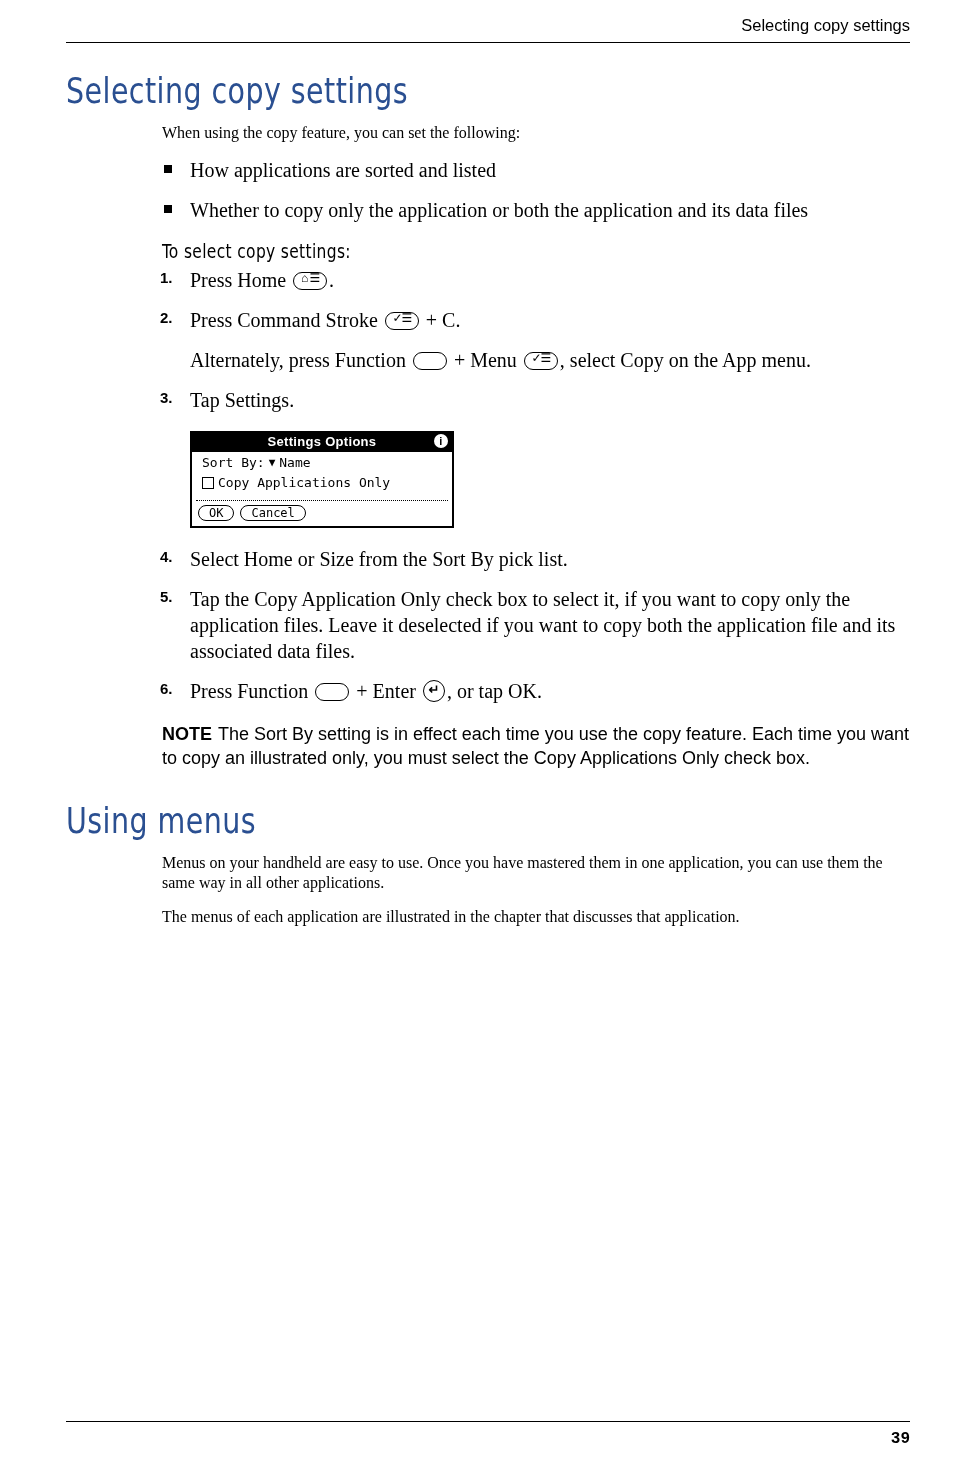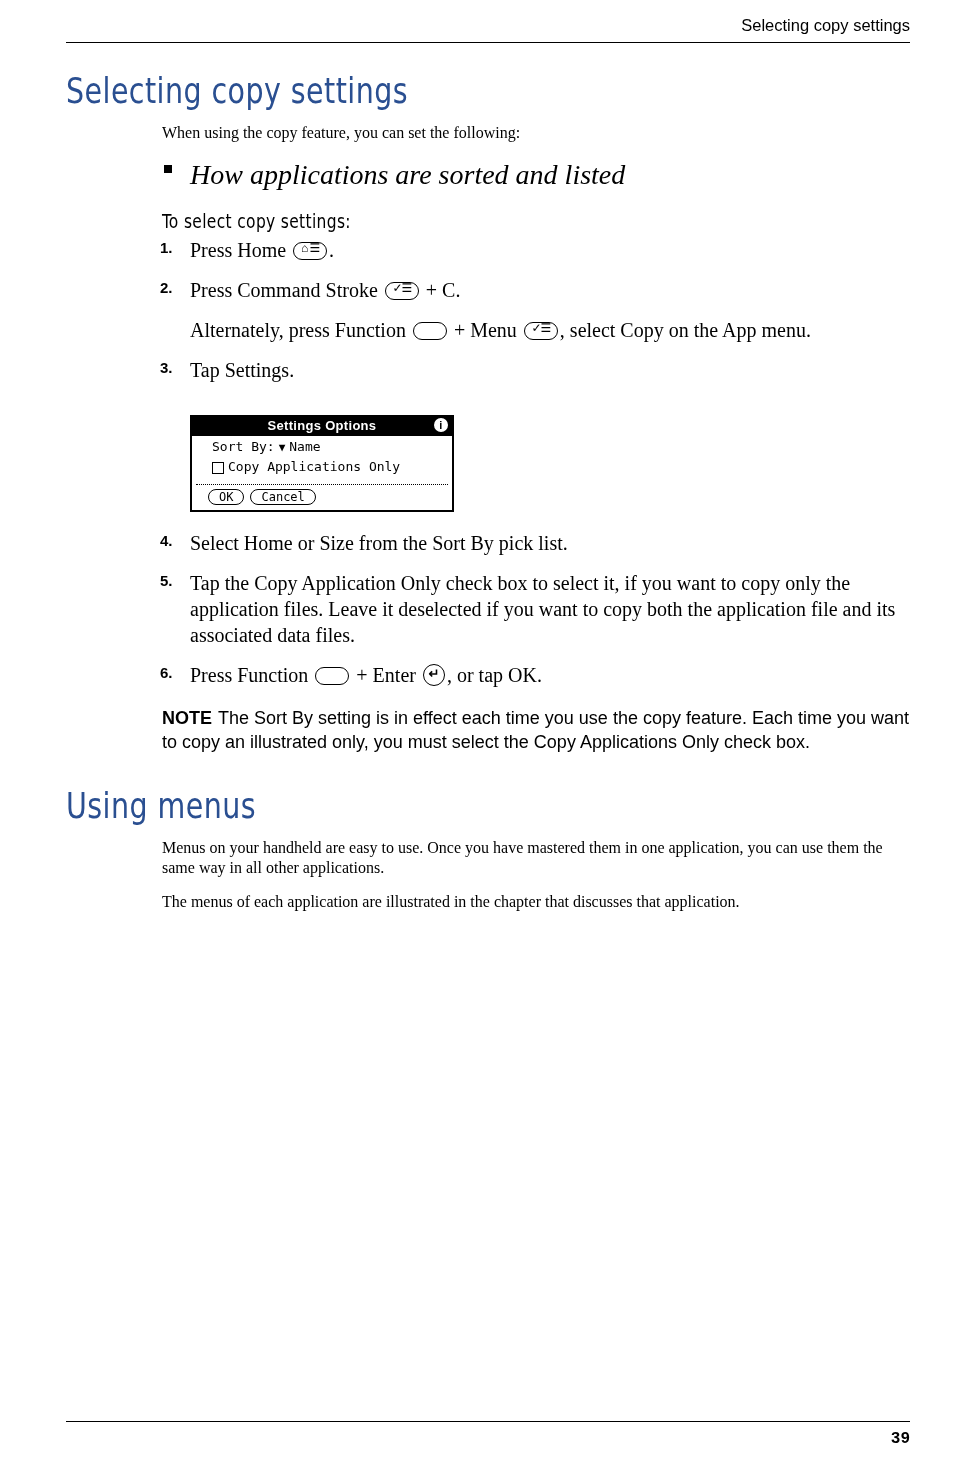--- a/index.html
+++ b/index.html
@@ -82,25 +82,24 @@
     margin: 6px 0 14px 0;
   }
 
   ul.square {
     list-style: none;
     padding: 0;
     margin: 0 0 8px 0;
   }
   ul.square > li {
     position: relative;
-    font-size: 28px;
+    font-size: 20px;
     line-height: 1.3;
     padding-left: 28px;
     margin-bottom: 14px;
-    font-style: italic;
   }
   ul.square > li::before {
     content: "";
     position: absolute;
     left: 2px;
     top: 8px;
     width: 8px;
     height: 8px;
     background: #000;
   }
@@ -225,21 +224,21 @@
     height: 14px;
     border-radius: 50%;
     background: #fff;
     color: #000;
     font-weight: 900;
     font-size: 11px;
     text-align: center;
     line-height: 14px;
   }
   .palm-dialog .row {
-    padding: 3px 6px 0 20px;
+    padding: 3px 6px 0 10px;
     display: flex;
     align-items: center;
     gap: 4px;
   }
   .palm-dialog .row.checkbox {
     padding-bottom: 8px;
     text-align: right;
   }
   .palm-dialog .dropdown-arrow {
     font-size: 11px;
@@ -249,21 +248,21 @@
     width: 12px;
     height: 12px;
     border: 1.5px solid #000;
     box-sizing: border-box;
   }
   .palm-dialog .sep {
     border-top: 1.5px dotted #000;
     margin: 0 4px;
   }
   .palm-dialog .buttons {
-    padding: 4px 6px 5px 16px;
+    padding: 4px 6px 5px 6px;
     display: flex;
     gap: 6px;
   }
   .palm-dialog .pbtn {
     border: 1.5px solid #000;
     border-radius: 999px;
     padding: 0 10px;
     font-family: "Lucida Console", Monaco, monospace;
     font-size: 12px;
     background: #fff;
@@ -282,39 +281,40 @@
 
   <div class="content">
 
     <h1 class="h1">Selecting copy settings</h1>
 
     <div class="body-indent">
       <p class="body">When using the copy feature, you can set the following:</p>
 
       <ul class="square">
         <li>How applications are sorted and listed</li>
+        <li>Whether to copy only the application or both the application and its data files</li>
       </ul>
 
       <div class="h3-proc">To select copy settings:</div>
 
       <ol class="steps">
         <li>
           <span>Press Home </span><span class="key pill"><span class="glyph">⌂ ☰</span></span><span>.</span>
         </li>
         <li>
           <span>Press Command Stroke </span><span class="key pill"><span class="glyph">✓☰</span></span><span> + C.</span>
           <span class="sub">
             <span>Alternately, press Function </span><span class="key pill blank"></span><span> + Menu </span><span class="key pill"><span class="glyph">✓☰</span></span><span>, select Copy on the App menu.</span>
           </span>
         </li>
         <li>
           <span>Tap Settings.</span>
 
           
-          <div class="palm-dialog" style="margin-top:32px;">
+          <div class="palm-dialog" style="margin-top:18px;">
             <div class="titlebar">
               <span>Settings Options</span>
               <span class="info">i</span>
             </div>
             <div class="row">
               <span>Sort By:</span>
               <span class="dropdown-arrow">▼</span>
               <span>Name</span>
             </div>
             <div class="row checkbox">

